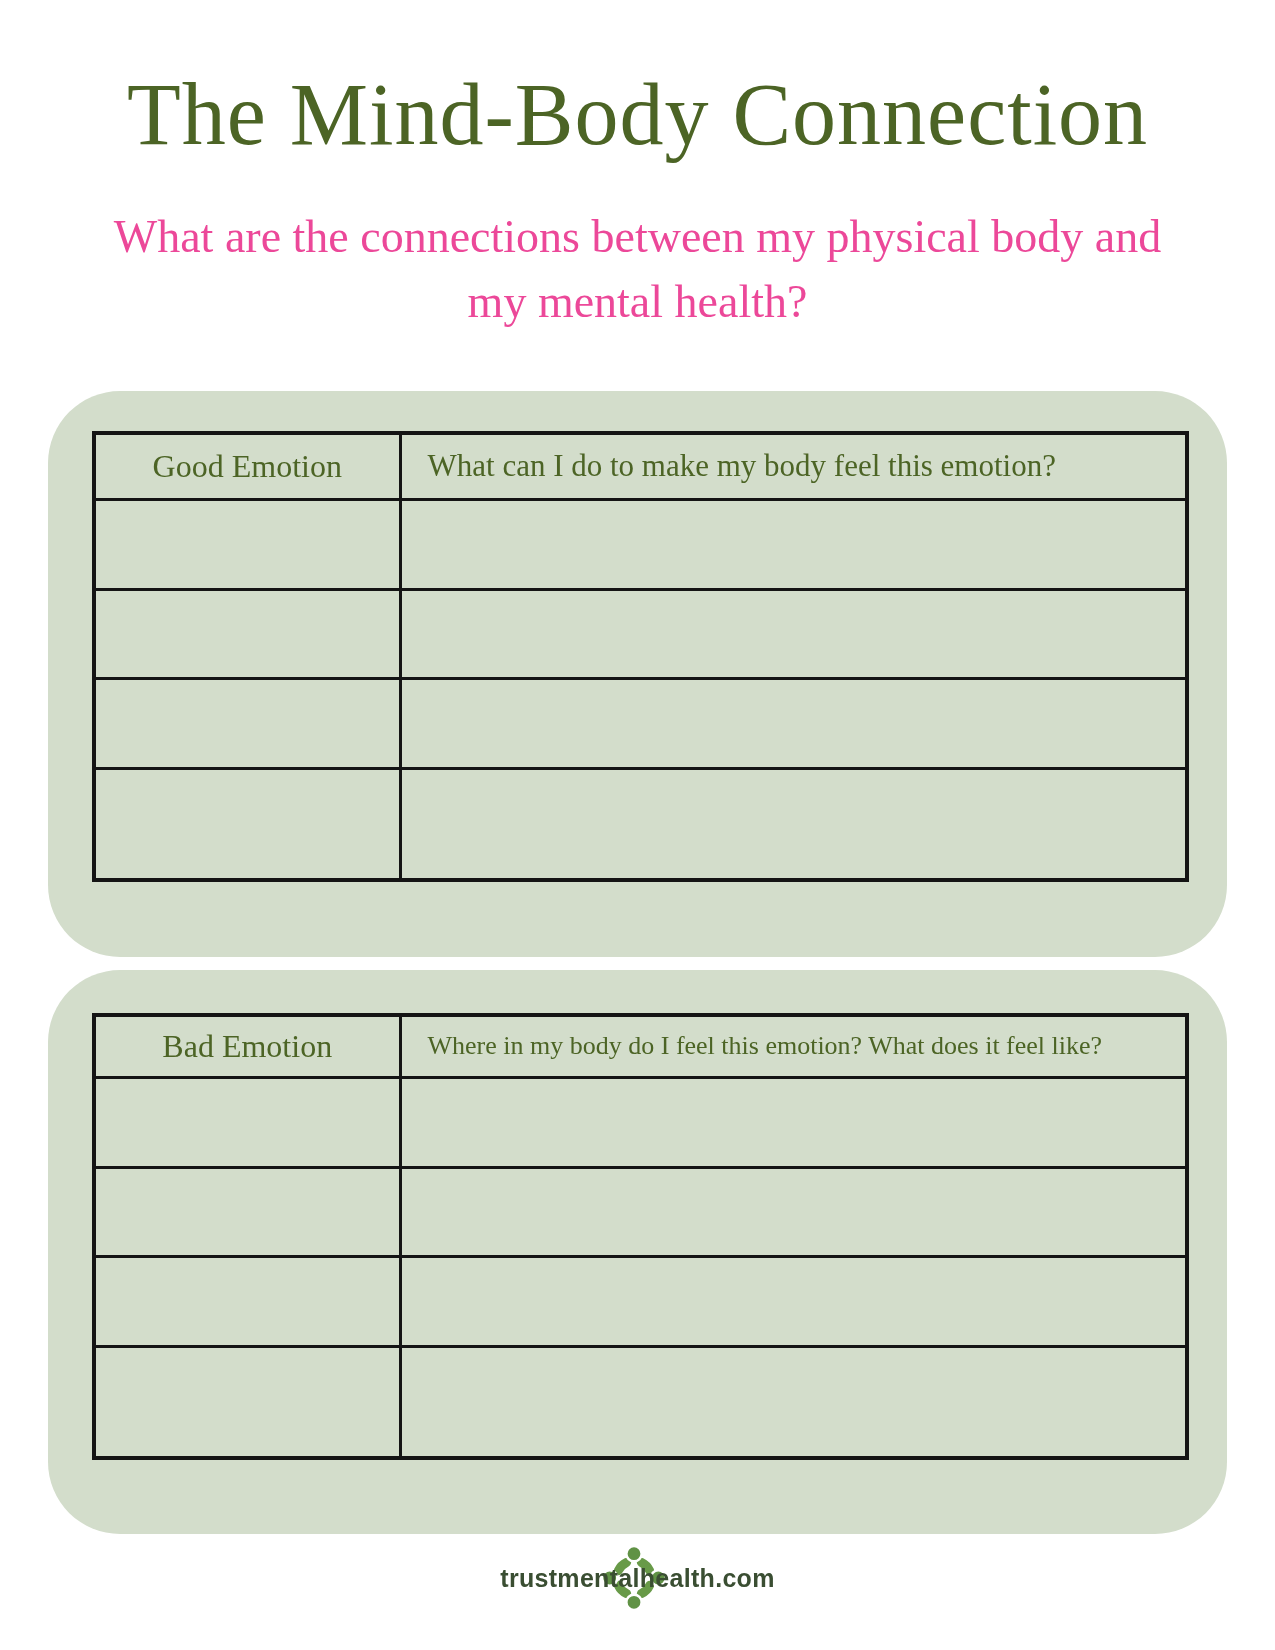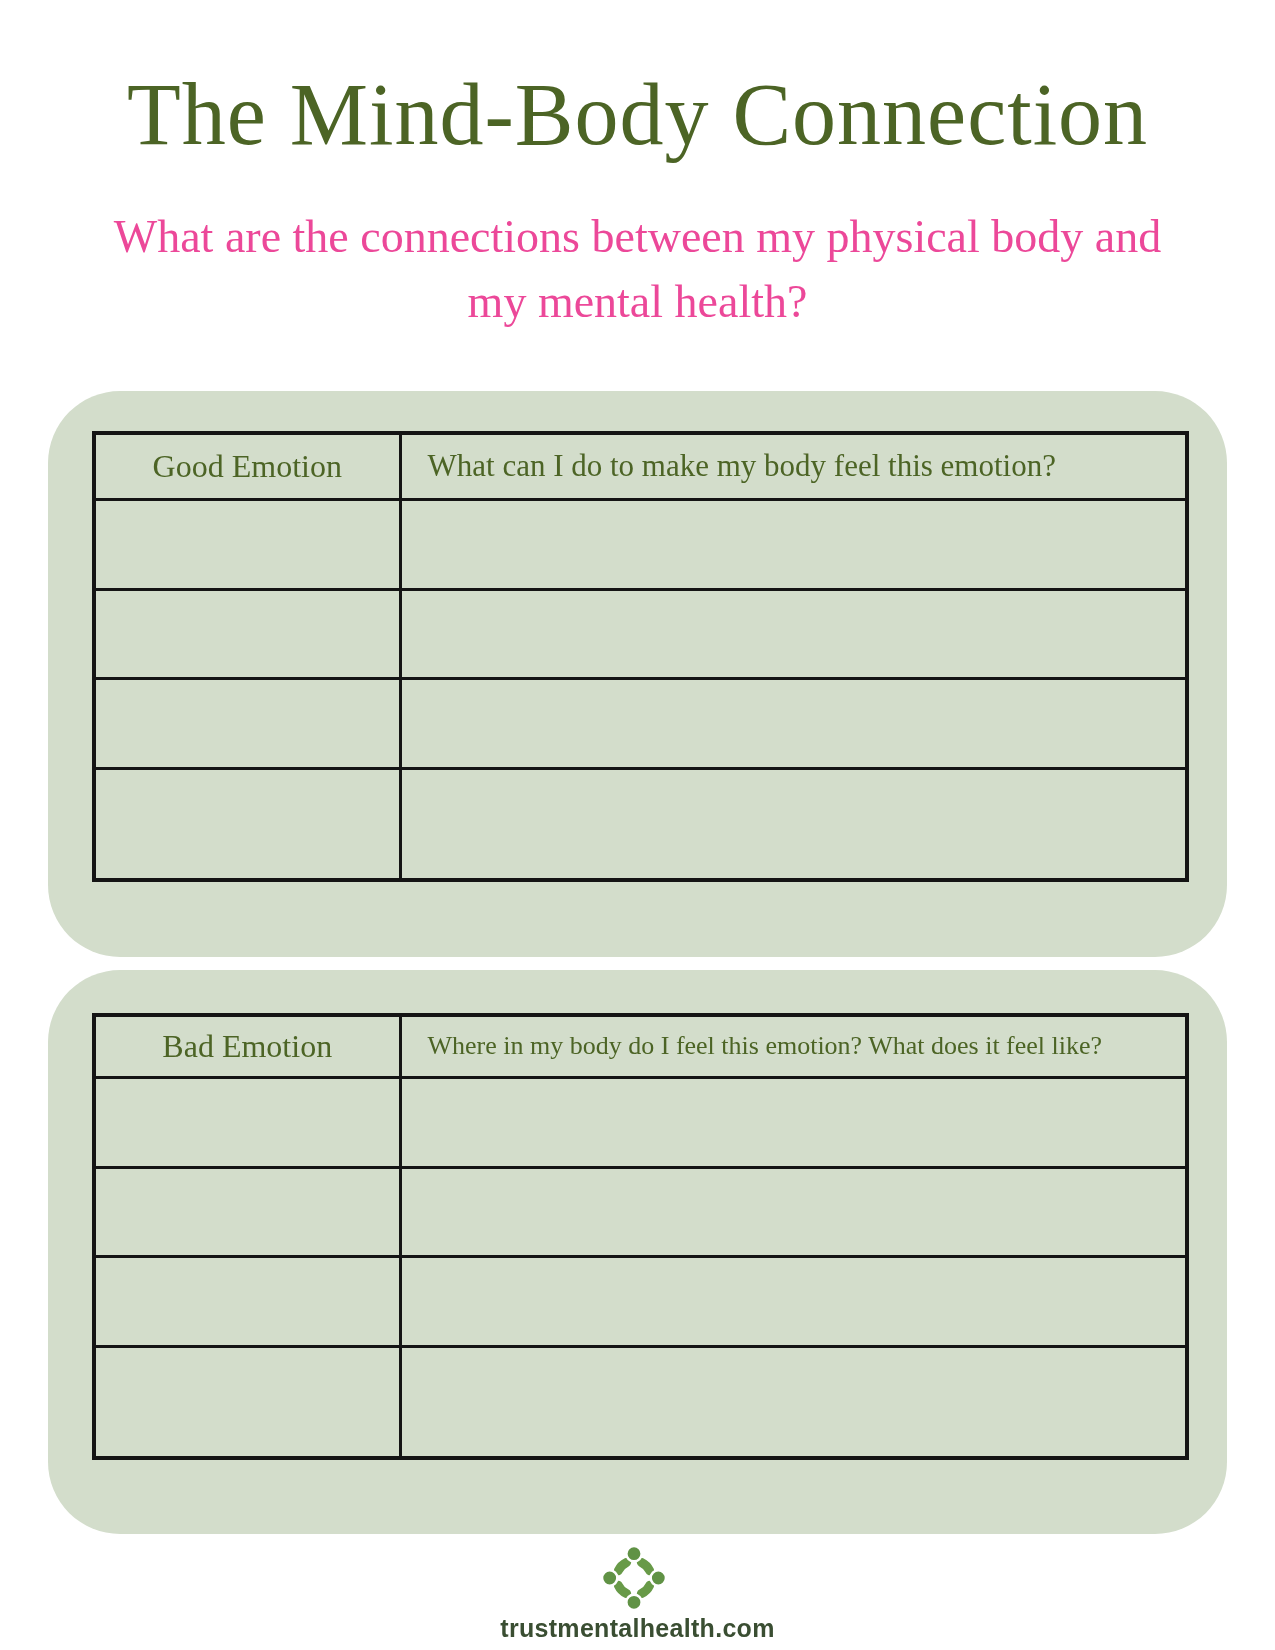--- a/index.html
+++ b/index.html
@@ -103,21 +103,21 @@
   
   .logo {
     position: absolute;
     top: 1534px;
     left: 602px;
     width: 64px;
     height: 64px;
   }
   .website {
     position: absolute;
-    top: 1602px;
+    top: 1552px;
     left: 0;
     width: 100%;
     text-align: center;
     font-family: "Liberation Sans", "DejaVu Sans", sans-serif;
     font-weight: 700;
     font-size: 25px;
     color: #3a4e32;
     letter-spacing: 0.3px;
   }
 </style>

